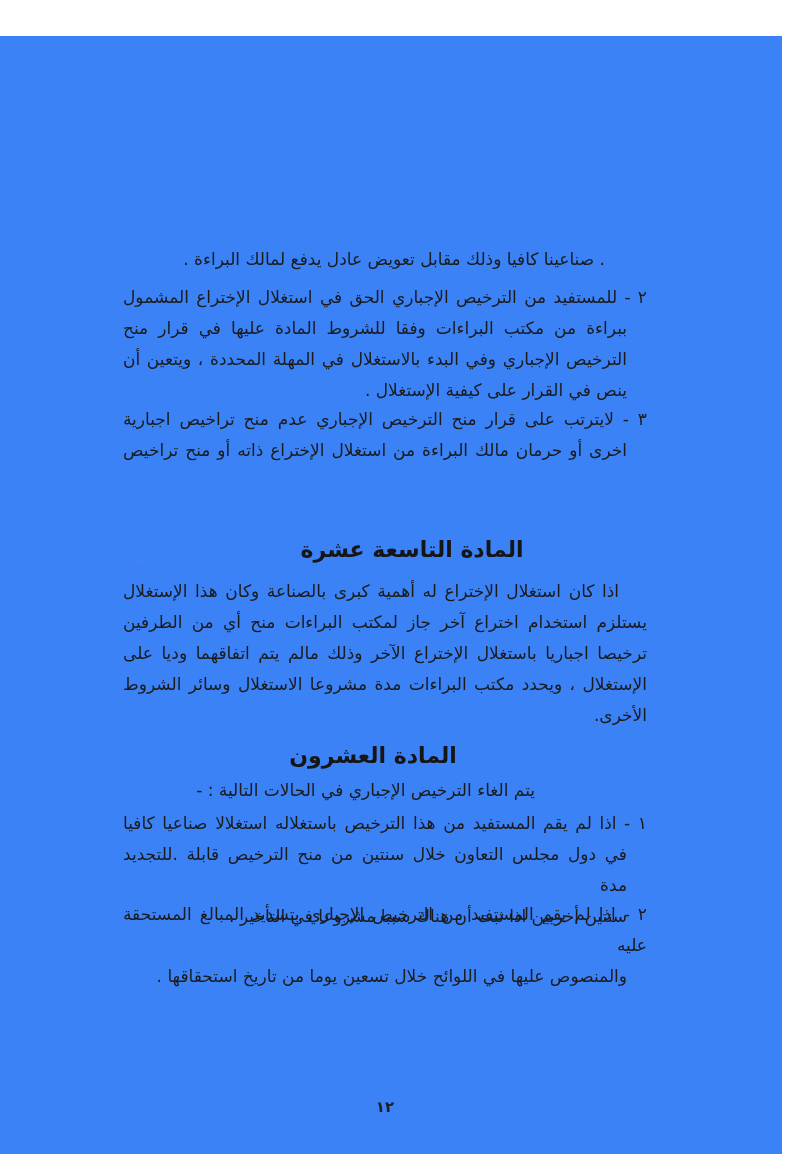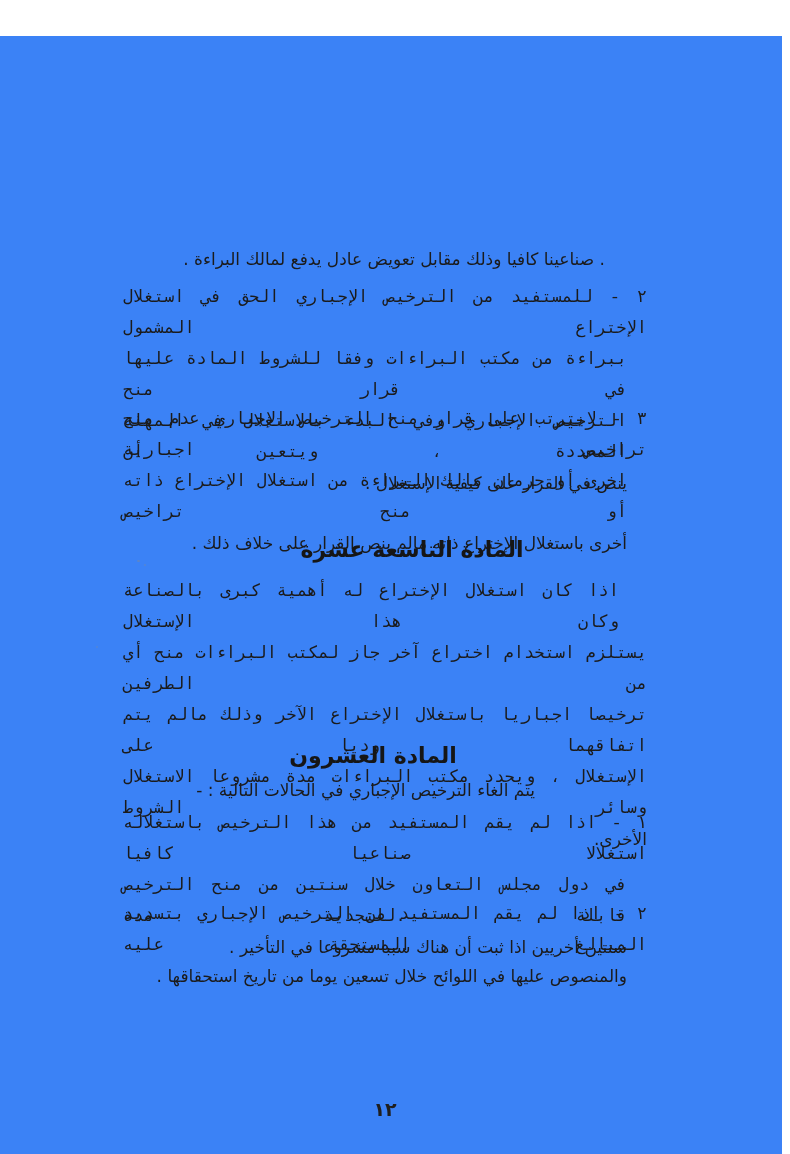--- a/index.html
+++ b/index.html
@@ -6,30 +6,30 @@
   .page{
     position:relative;width:782px;height:1154px;background:#3b82f6;overflow:hidden;
     font-family:"DejaVu Sans",sans-serif;
     margin-top:36px;
   }
   .tblock{
     position:absolute;right:135px;width:524px;direction:rtl;unicode-bidi:embed;
     color:#1b1b1b;font-size:17px;line-height:31px;
   }
   .ln{min-height:31px;}
-  .full{text-align:justify;text-align-last:justify;font-family:Liberation Mono, monospace;}
+  .full{text-align:justify;text-align-last:justify;}
   .end{text-align:right;}
   .ind{padding-right:20px;}
   .heading{
     position:absolute;width:524px;direction:rtl;text-align:center;
     font-weight:bold;font-size:22px;line-height:31px;color:#161616;
   }
   .pagenum{
     position:absolute;width:524px;right:135px;text-align:center;
-    font-size:19px;font-weight:bold;color:#1f1f1f;letter-spacing:3px;direction:rtl;
+    font-size:15px;font-weight:bold;color:#1f1f1f;letter-spacing:3px;direction:rtl;
   }
   .speck{position:absolute;border-radius:50%;background:#8a8a8a;}
 </style>
 </head>
 <body>
 
 <div class="page">
 
   <div class="tblock" style="top:208px">
     <div class="ln end" style="padding-right:42px">. صناعينا كافيا وذلك مقابل تعويض عادل يدفع لمالك البراءة .</div>
@@ -38,21 +38,20 @@
   <div class="tblock" style="top:246px">
     <div class="ln full">٢ - للمستفيد من الترخيص الإجباري الحق في استغلال الإختراع المشمول</div>
     <div class="ln full ind">ببراءة من مكتب البراءات وفقا للشروط المادة عليها في قرار منح</div>
     <div class="ln full ind">الترخيص الإجباري وفي البدء بالاستغلال في المهلة المحددة ، ويتعين أن</div>
     <div class="ln end ind">ينص في القرار على كيفية الإستغلال .</div>
   </div>
 
   <div class="tblock" style="top:368px">
     <div class="ln full">٣ - لايترتب على قرار منح الترخيص الإجباري عدم منح تراخيص اجبارية</div>
     <div class="ln full ind">اخرى أو حرمان مالك البراءة من استغلال الإختراع ذاته أو منح تراخيص</div>
-    <div class="ln end ind">أخرى باستغلال الإختراع ذاته مالم ينص القرار على خلاف ذلك .</div>
   </div>
 
   <div class="heading" style="top:498px;right:108px">المادة التاسعة عشرة</div>
 
   <div class="tblock" style="top:540px">
     <div class="ln full" style="padding-right:28px">اذا كان استغلال الإختراع له أهمية كبرى بالصناعة وكان هذا الإستغلال</div>
     <div class="ln full">يستلزم استخدام اختراع آخر جاز لمكتب البراءات منح أي من الطرفين</div>
     <div class="ln full">ترخيصا اجباريا باستغلال الإختراع الآخر وذلك مالم يتم اتفاقهما وديا على</div>
     <div class="ln full">الإستغلال ، ويحدد مكتب البراءات مدة مشروعا الاستغلال وسائر الشروط</div>
     <div class="ln end">الأخرى.</div>

